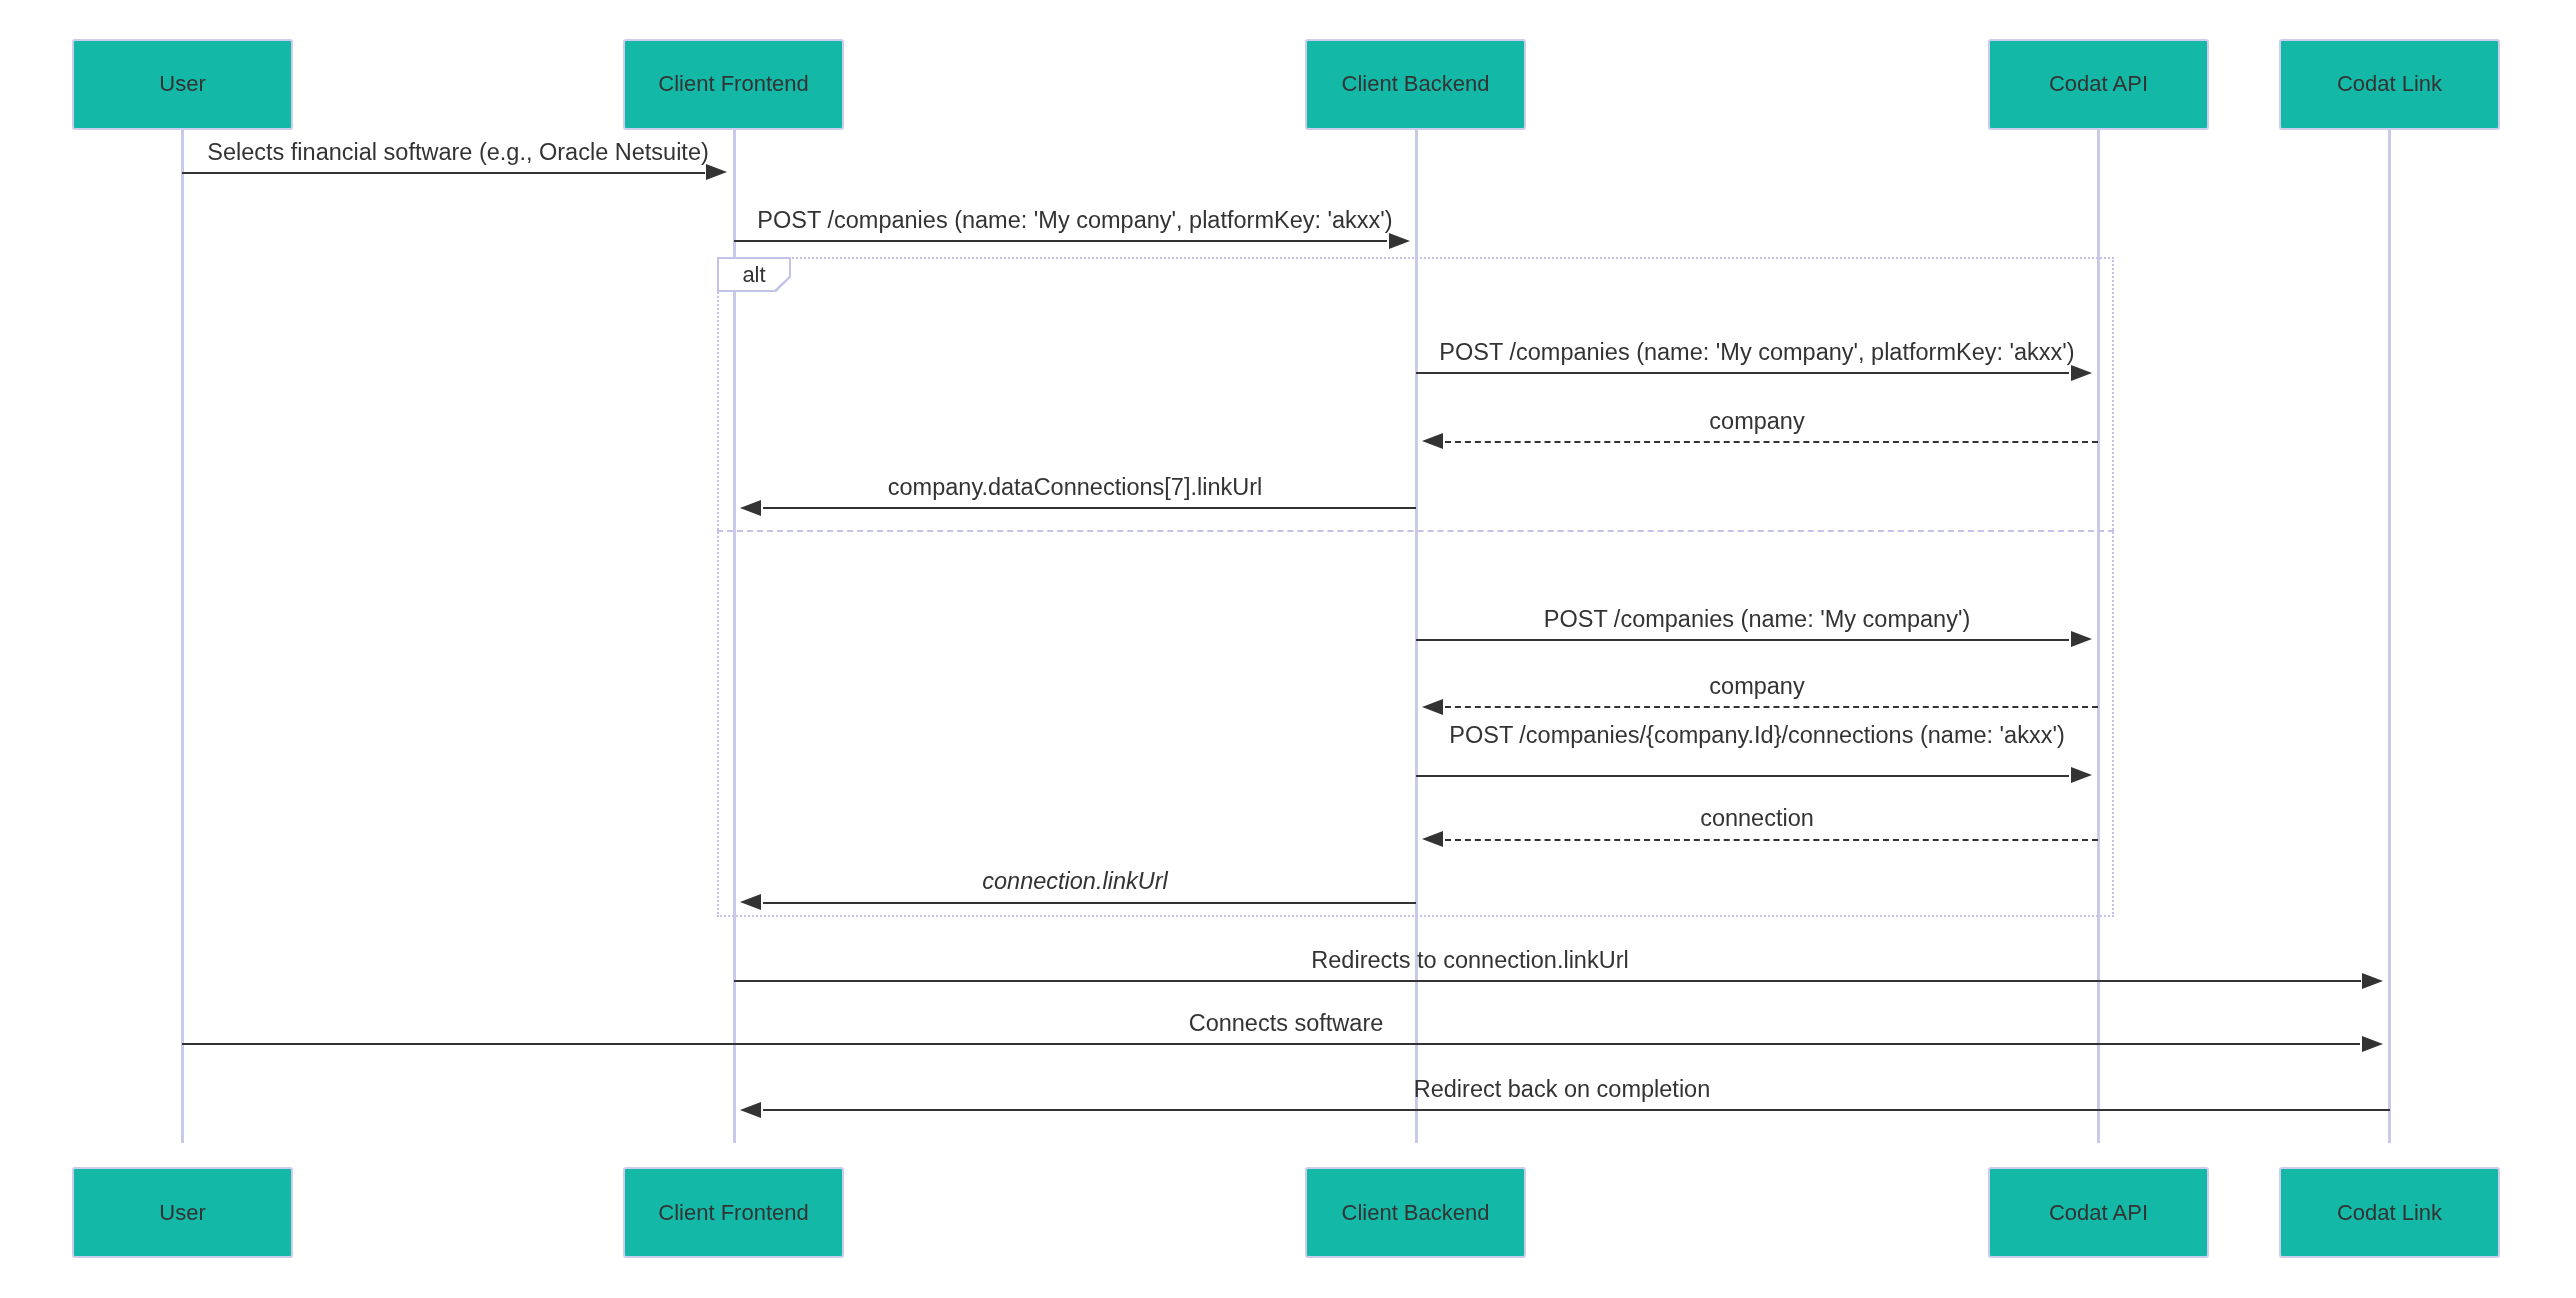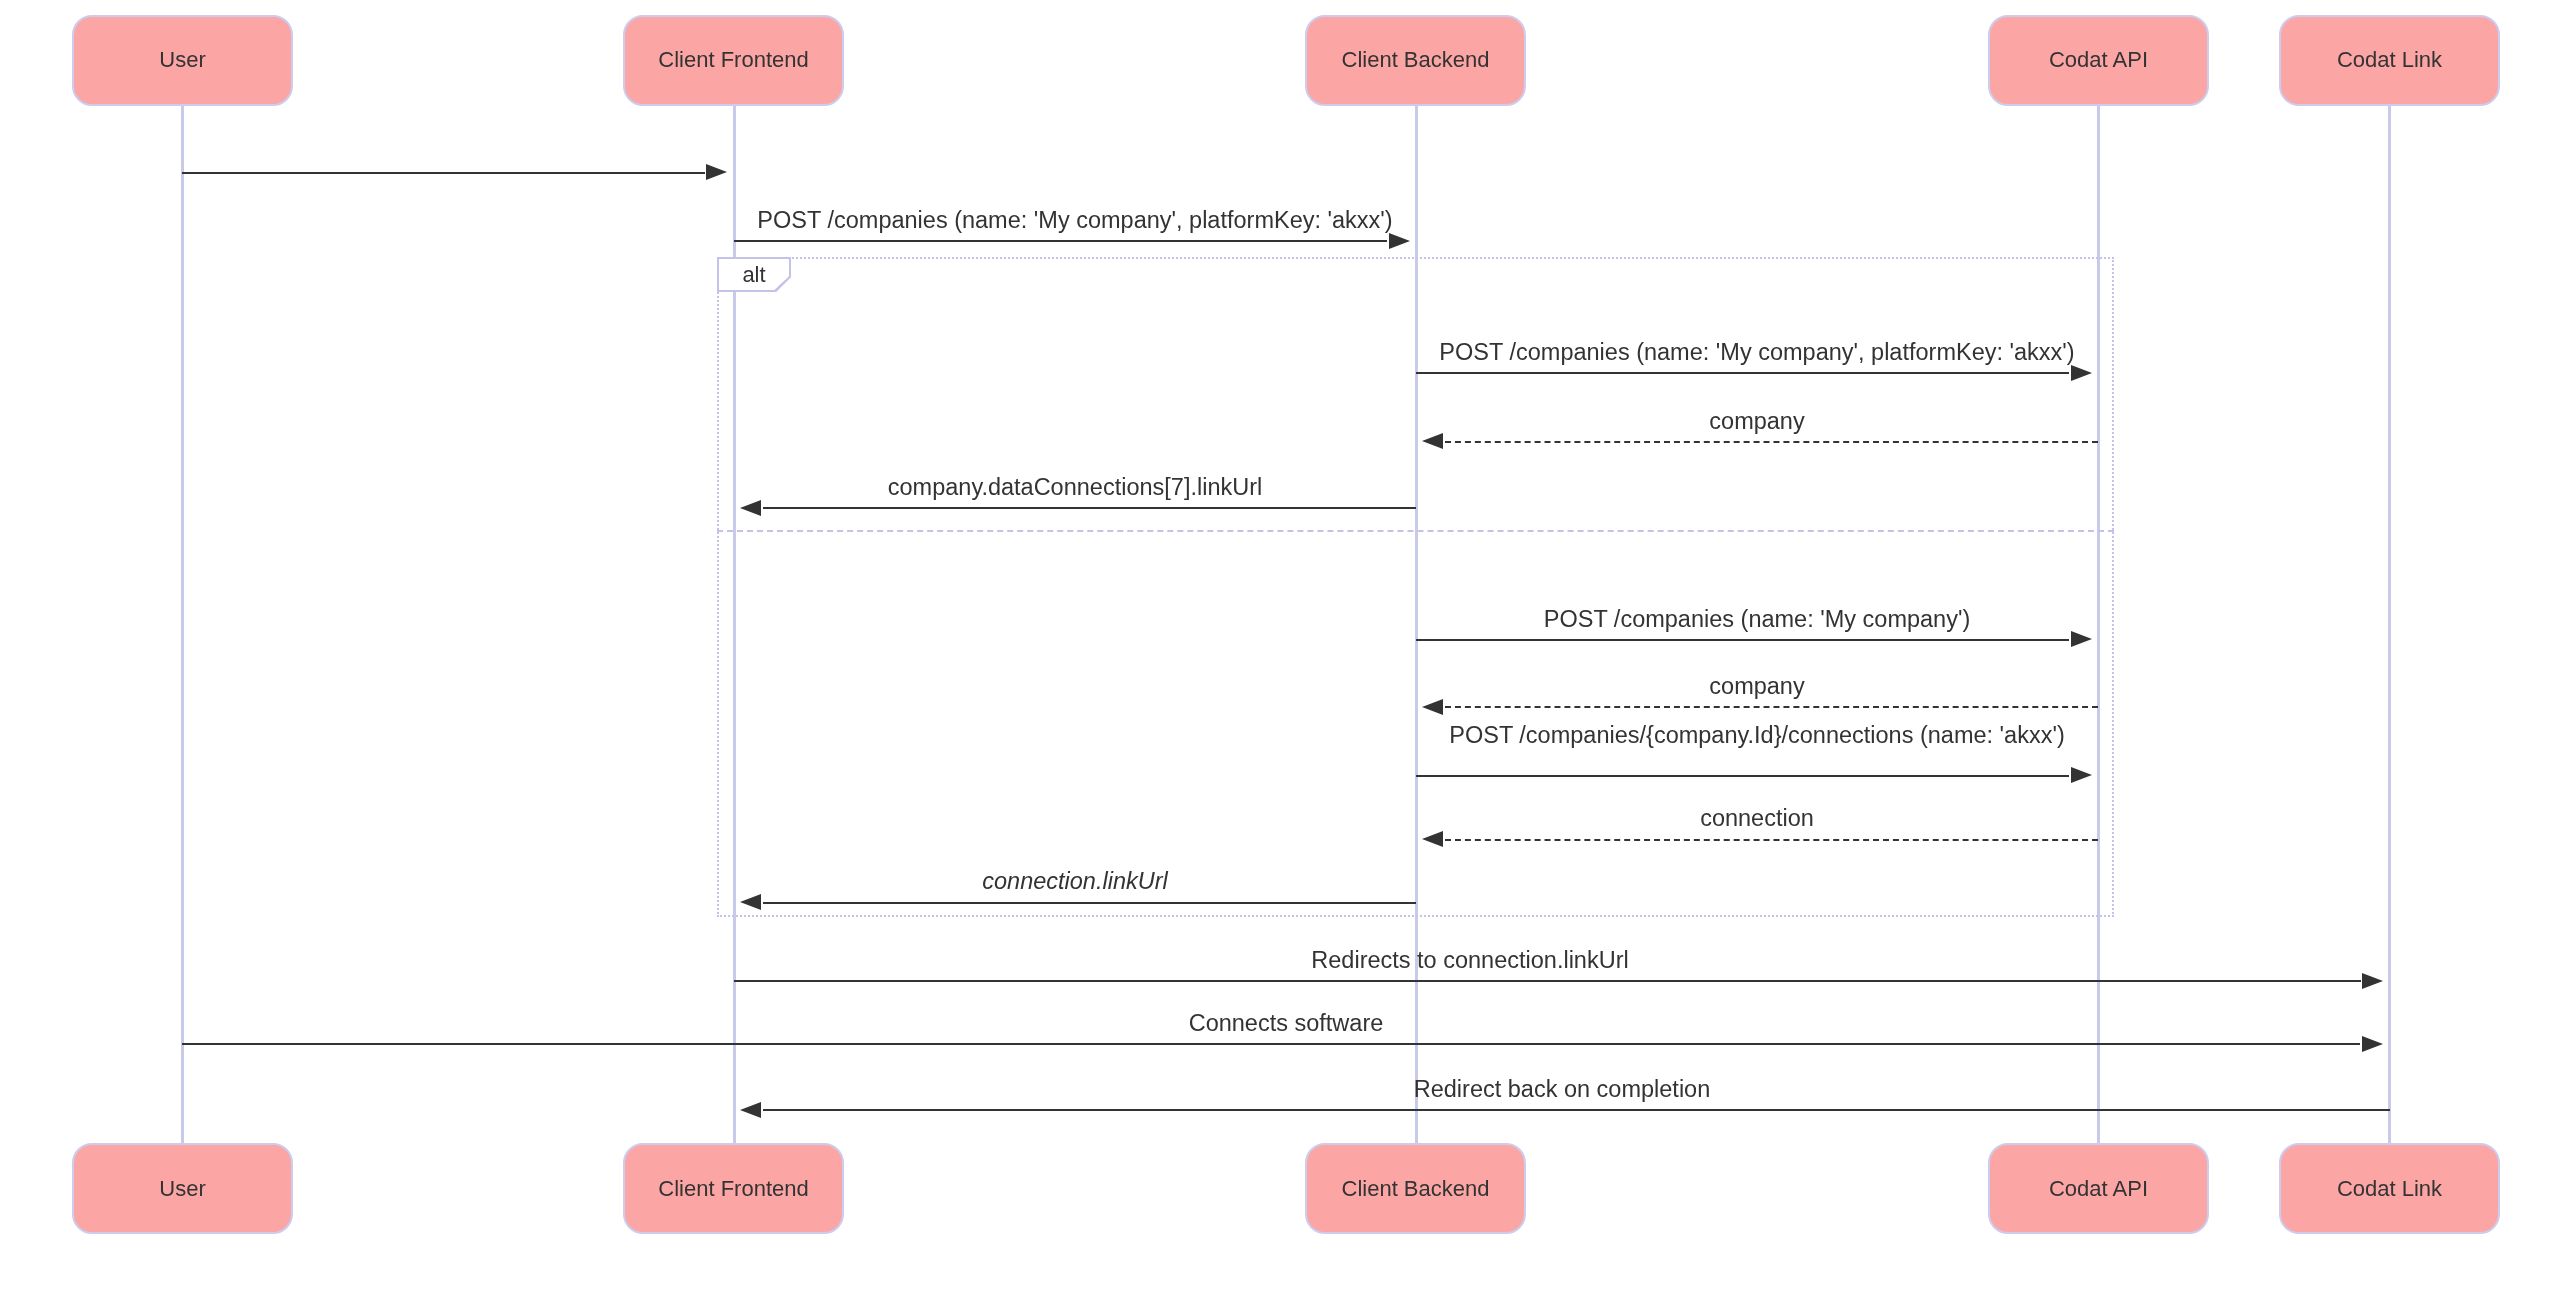--- a/index.html
+++ b/index.html
@@ -7,29 +7,30 @@
     position: relative;
     width: 2576px;
     height: 1299px;
     background: #ffffff;
     font-family: "Liberation Sans", sans-serif;
     overflow: hidden;
   }
   .pbox {
     position: absolute;
     box-sizing: border-box;
-    background: #fca5a5;
+    background: #14b8a6;
     border: 2px solid #ccccee;
-    border-radius: 20px;
+    border-radius: 3px;
     display: flex;
     align-items: center;
     justify-content: center;
     font-size: 22px;
     color: #333333;
     z-index: 3;
+    margin-top: 24px;
   }
   .lifeline {
     position: absolute;
     width: 2.7px;
     background: #c9c9e9;
     z-index: 0;
   }
   .msg-label {
     position: absolute;
     transform: translate(-50%, -50%);
@@ -131,20 +132,21 @@
       <span>Codat Link</span>
     </div>
     <div class="pbox" style="left: 2279px; top: 1143px; width: 221px; height: 91px;">
       <span>Codat Link</span>
     </div>
     <div class="alt-frame" style="left: 717px; top: 257px; width: 1397px; height: 660px;"></div>
     <div class="alt-label-outer" style="left: 717px; top: 257px; width: 74px; height: 35px;">
       <div class="alt-label-inner">alt</div>
     </div>
     <div class="alt-divider" style="left: 717px; top: 530px; width: 1397px;"></div>
+    <div class="msg-label" style="left: 458px; top: 152px;">Selects financial software (e.g., Oracle Netsuite)</div>
     <div class="mline solid" style="left: 182px; top: 172px; width: 523px;"></div>
     <div class="arrowhead right" style="left: 706px; top: 164px;"></div>
     <div class="msg-label" style="left: 1075px; top: 220px;">POST /companies (name: 'My company', platformKey: 'akxx')</div>
     <div class="mline solid" style="left: 734px; top: 240px; width: 653px;"></div>
     <div class="arrowhead right" style="left: 1389px; top: 233px;"></div>
     <div class="msg-label" style="left: 1757px; top: 352px;">POST /companies (name: 'My company', platformKey: 'akxx')</div>
     <div class="mline solid" style="left: 1416px; top: 372px; width: 653px;"></div>
     <div class="arrowhead right" style="left: 2071px; top: 365px;"></div>
     <div class="msg-label" style="left: 1757px; top: 421px;">company</div>
     <div class="mline dashed" style="left: 1445px; top: 441px; width: 653px;"></div>

